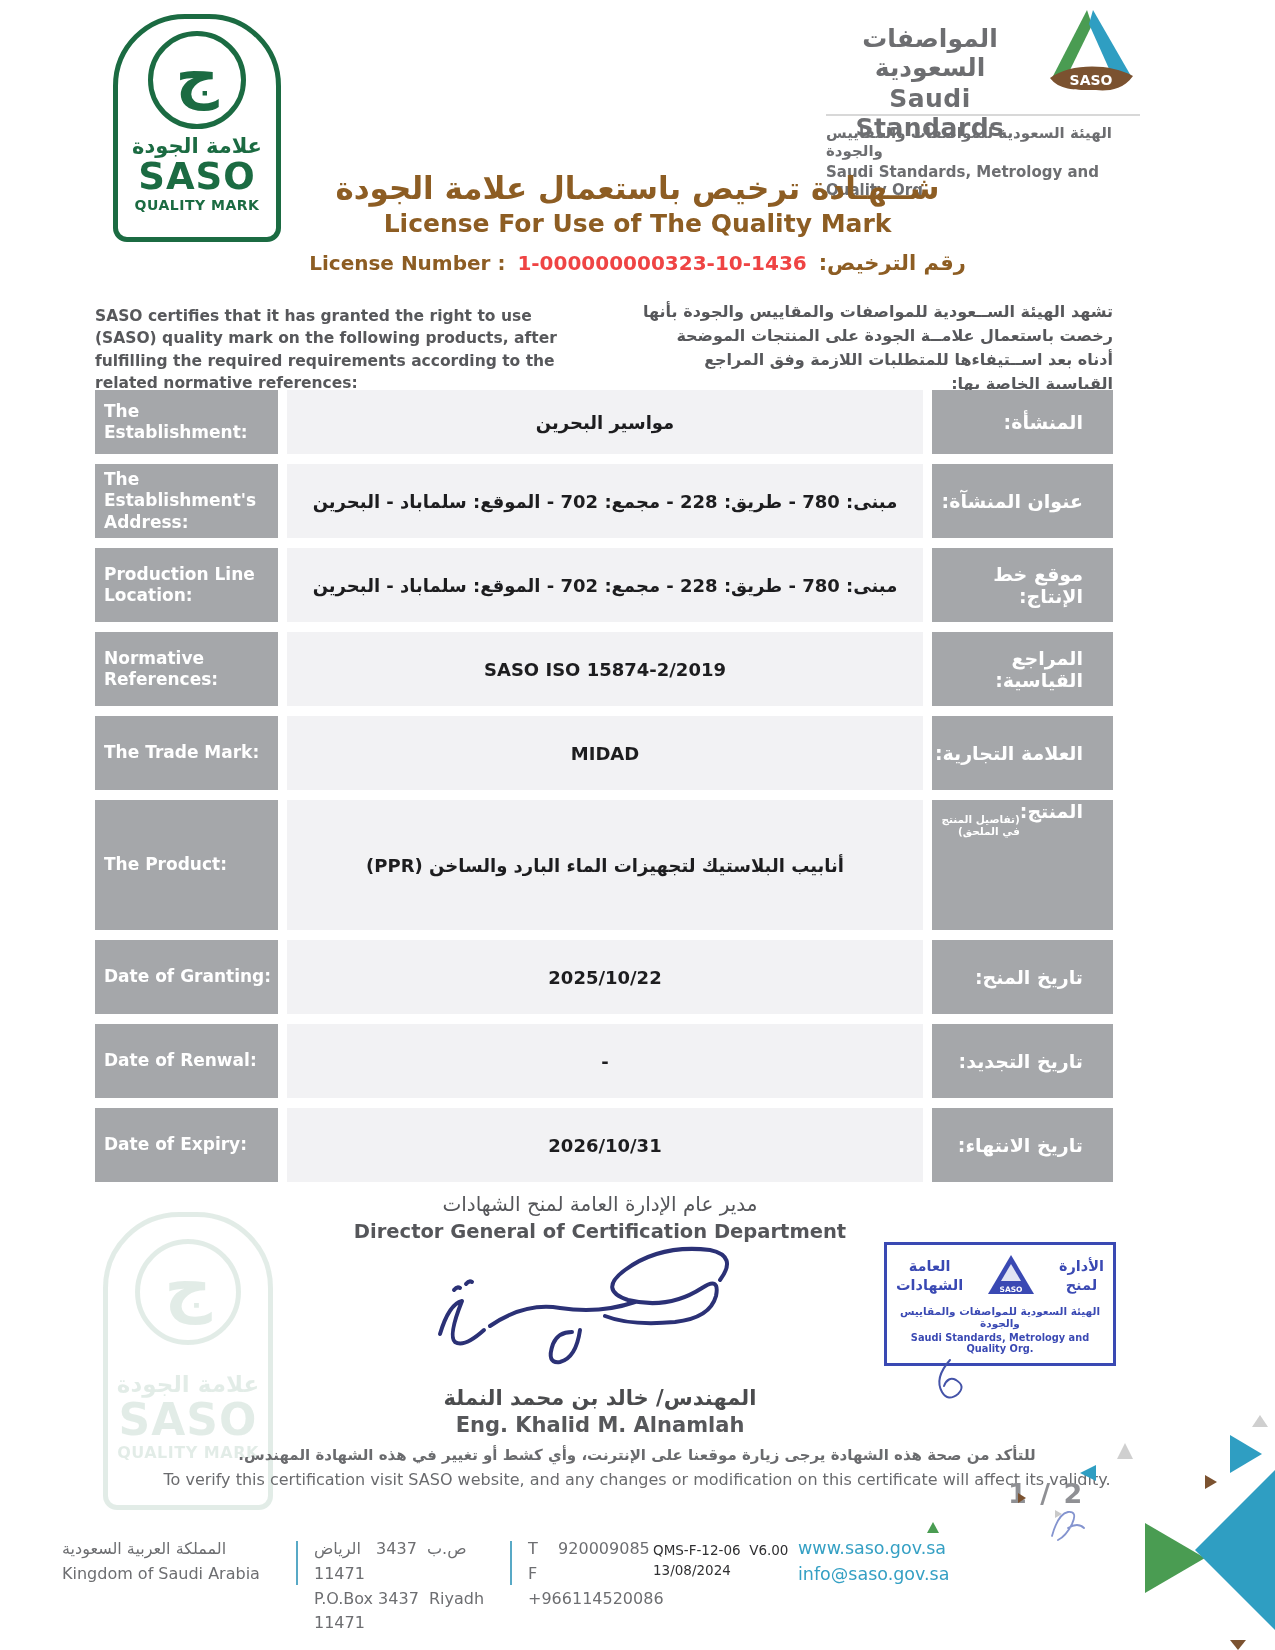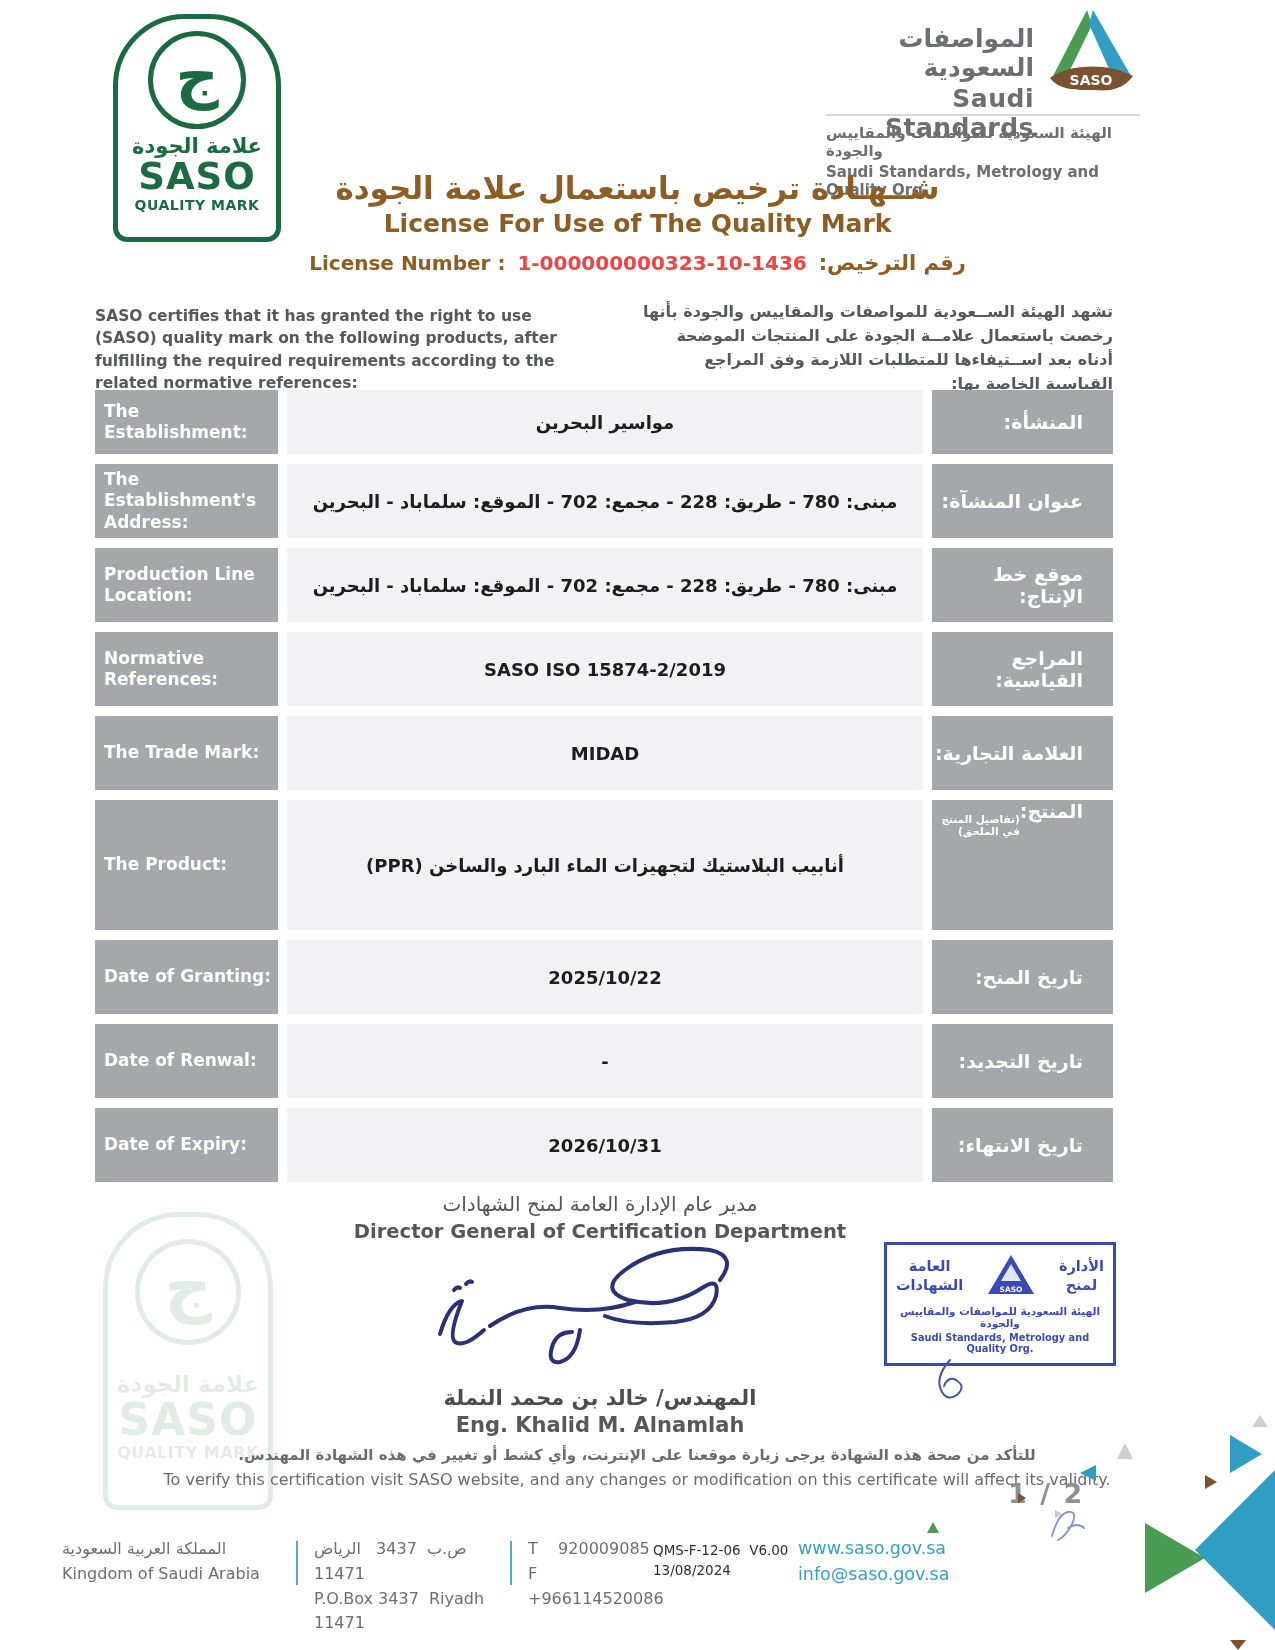--- a/index.html
+++ b/index.html
@@ -18,21 +18,21 @@
   .qm-circle{width:98px;height:98px;border:5px solid var(--green);border-radius:50%;
     margin-top:12px;display:flex;align-items:center;justify-content:center;}
   .qm-jeem{font-size:60px;font-weight:bold;line-height:1;padding-bottom:10px;}
   .qm-ar{font-size:21px;font-weight:bold;margin-top:5px;}
   .qm-saso{font-size:37px;font-weight:900;line-height:1.05;letter-spacing:1px;}
   .qm-qmark{font-size:14px;font-weight:bold;letter-spacing:.5px;}
 
   
   .ssblock{position:absolute;left:826px;top:10px;width:314px;}
   .ss-top{position:relative;height:96px;}
-  .ss-names{position:absolute;left:0;top:14px;width:208px;text-align:right;color:var(--fgray);}
+  .ss-names{position:absolute;left:0;top:14px;width:208px;text-align:center;color:var(--fgray);}
   .ss-ar{font-size:25px;font-weight:bold;}
   .ss-en{font-size:25px;font-weight:600;letter-spacing:.5px;margin-top:2px;}
   .ss-tri{position:absolute;right:0;top:-2px;}
   .ss-div{border-top:2px solid #d8d8d8;margin-top:8px;}
   .ss-org-ar{font-size:15px;font-weight:bold;color:var(--fgray);margin-top:8px;direction:rtl;text-align:left;}
   .ss-org-en{font-size:15px;font-weight:600;color:var(--fgray);margin-top:3px;}
 
   
   .titleblock{position:absolute;left:0;top:170px;width:100%;text-align:center;color:var(--brown);}
   .title-ar{font-size:31px;font-weight:bold;direction:rtl;}

